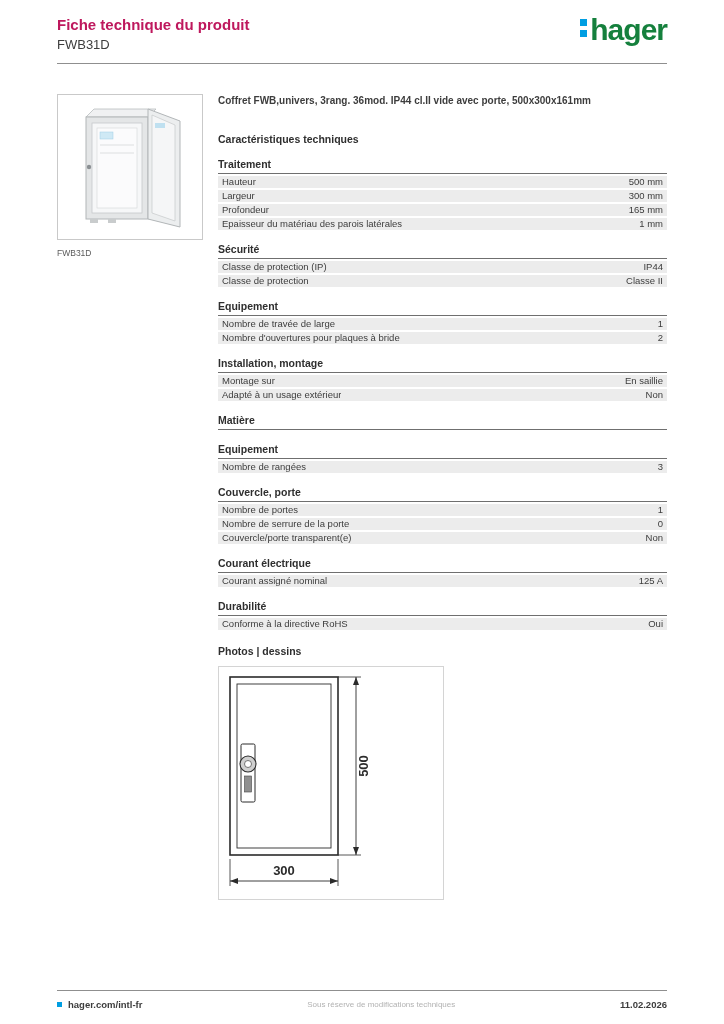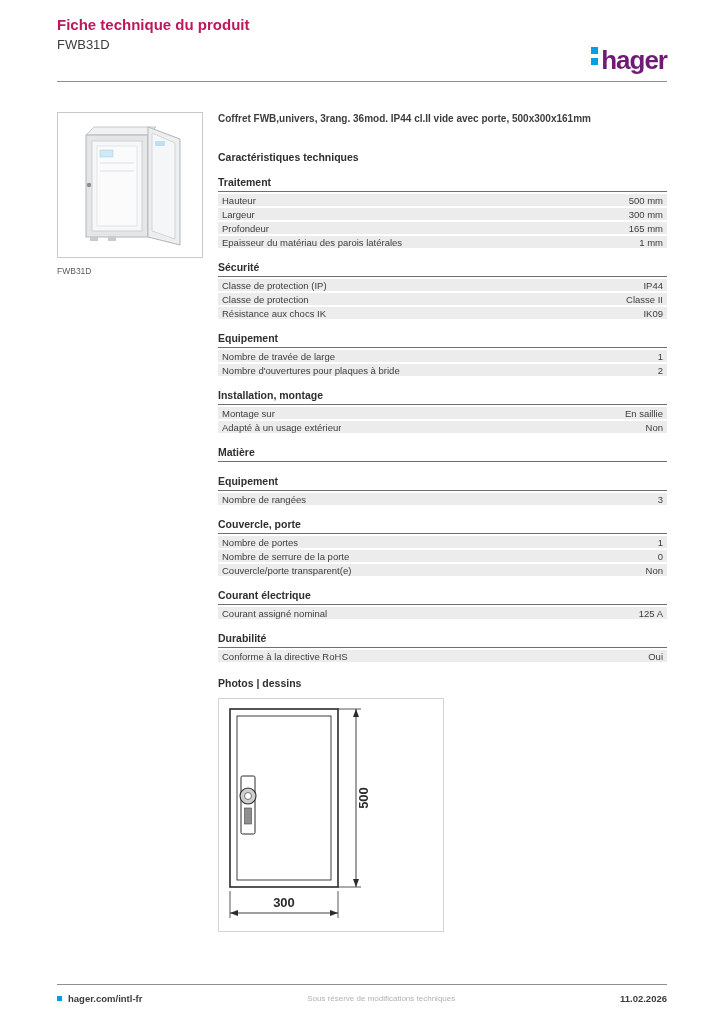--- a/index.html
+++ b/index.html
@@ -11,21 +11,21 @@
   .page{position:relative;width:724px;height:1024px;box-sizing:border-box;padding:16px 57px 0 57px;}
 
   
   .header{display:flex;justify-content:space-between;align-items:flex-start;
           border-bottom:1px solid #8f8f8f;padding-bottom:10px;}
   .hgroup .title{font-size:15px;font-weight:bold;color:#be185d;line-height:1.2;}
   .hgroup .subtitle{font-size:13px;color:#3d3d3d;margin-top:3px;line-height:1.2;}
   .logo{display:flex;align-items:flex-end;margin-top:2px;}
   .logo-colon{display:flex;flex-direction:column;gap:4px;margin:0 3px 6px 0;}
   .logo-colon i{width:7px;height:7px;background:#009ee2;display:block;}
-  .logo-text{font-size:26px;font-weight:bold;color:#701a75;line-height:0.82;letter-spacing:-1px;margin-top:32px;}
+  .logo-text{font-size:30px;font-weight:bold;color:#15803d;line-height:0.82;letter-spacing:-1px;}
 
   
   .main{display:flex;margin-top:30px;}
   .left-col{width:146px;margin-right:15px;flex:none;}
   .photo-box{width:144px;height:144px;border:1px solid #c9c9c9;display:flex;
              align-items:center;justify-content:center;background:#fff;}
   .photo-caption{font-size:8.5px;color:#5a5a5a;margin-top:8px;}
   .right-col{flex:1;min-width:0;}
 
   .description{font-size:10px;font-weight:bold;color:#3d3d3d;line-height:1.3;}
@@ -39,21 +39,21 @@
             background:#ececec;height:12px;padding:0 4px;margin-bottom:2px;}
   .spec-label{font-size:9.5px;color:#3c3c3c;white-space:nowrap;overflow:hidden;}
   .spec-value{font-size:9.5px;color:#3c3c3c;white-space:nowrap;margin-left:10px;}
 
   
   .drawing-heading{font-size:10.5px;font-weight:bold;color:#2f2f2f;margin-top:15px;}
   .drawing-box{margin-top:9px;width:226px;height:234px;border:1px solid #d4d4d4;
                box-sizing:border-box;padding:5px 0 0 6px;}
 
   
-  .footer{position:absolute;left:57px;right:57px;bottom:20px;
+  .footer{position:absolute;left:57px;right:57px;bottom:14px;
           border-top:1px solid #8f8f8f;padding-top:8px;
           display:flex;justify-content:space-between;align-items:center;}
   .footer-left{display:flex;align-items:center;gap:6px;}
   .footer-bullet{width:5px;height:5px;background:#009ee2;display:inline-block;flex:none;}
   .footer-link{font-size:9.5px;font-weight:bold;color:#3c3c3c;text-decoration:none;}
   .footer-center{font-size:8px;color:#b2b2b2;}
   .footer-date{font-size:9.5px;font-weight:bold;color:#3c3c3c;}
 </style>
 </head>
 <body>
@@ -134,24 +134,20 @@
     <div class="spec-section-title">Sécurité</div>
     <div>
               <div class="spec-row">
                 <span class="spec-label">Classe de protection (IP)</span>
                 <span class="spec-value">IP44</span>
               </div>
               <div class="spec-row">
                 <span class="spec-label">Classe de protection</span>
                 <span class="spec-value">Classe II</span>
               </div>
-              <div class="spec-row">
-                <span class="spec-label">Résistance aux chocs IK</span>
-                <span class="spec-value">IK09</span>
-              </div>
             </div>
   </div>
 
   <div class="spec-section">
     <div class="spec-section-title">Equipement</div>
     <div>
               <div class="spec-row">
                 <span class="spec-label">Nombre de travée de large</span>
                 <span class="spec-value">1</span>
               </div>

